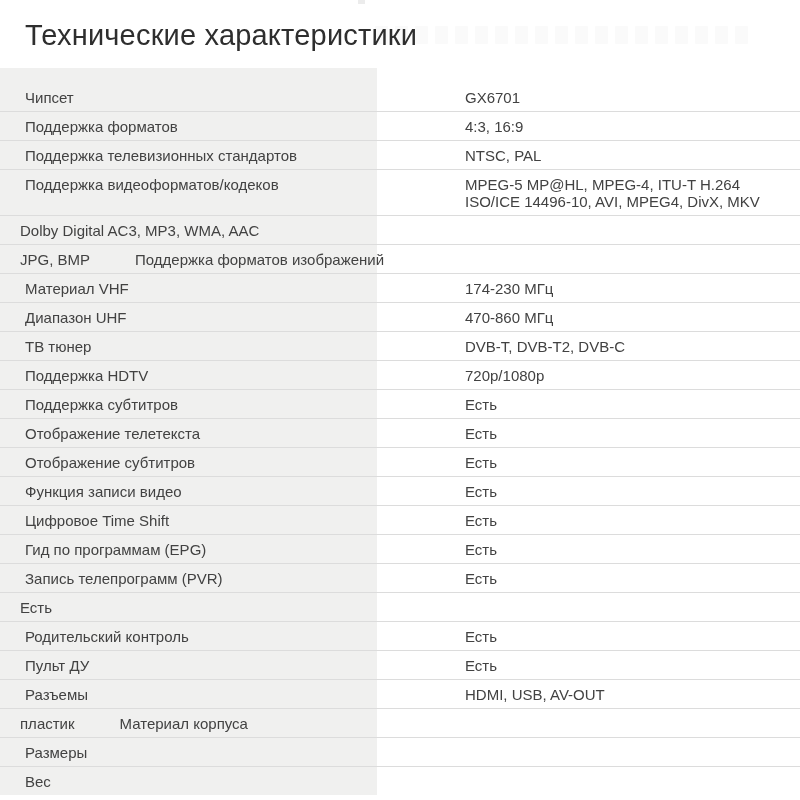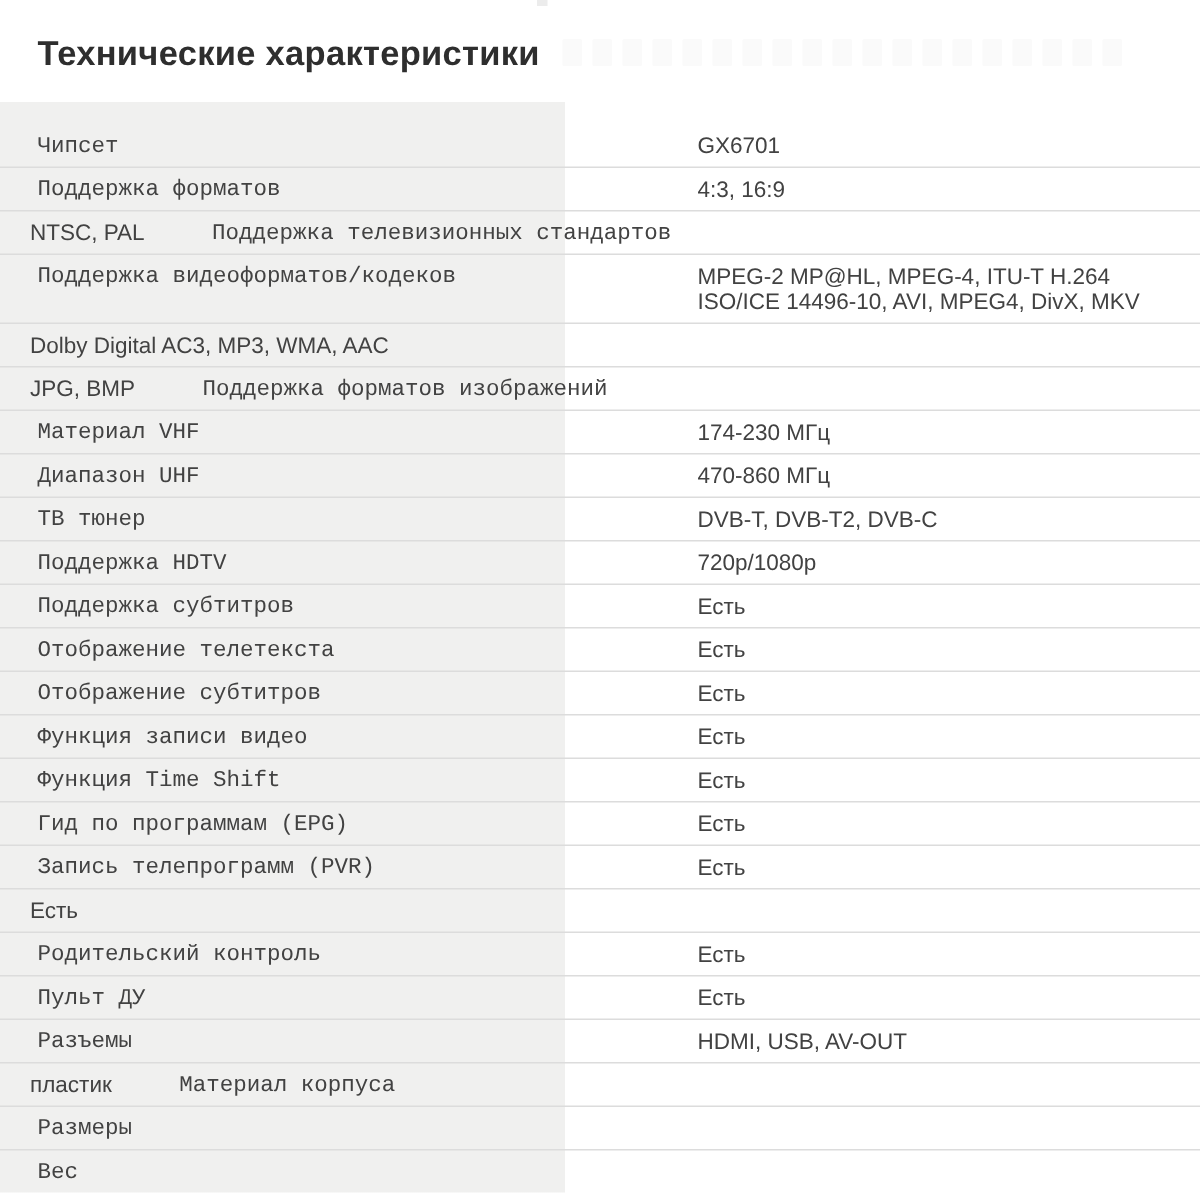--- a/index.html
+++ b/index.html
@@ -10,23 +10,23 @@
   }
   .page {
     position: relative;
     width: 800px; height: 800px;
     overflow: hidden;
     background: #ffffff;
   }
   .page-title {
     position: absolute;
     left: 25px; top: 21px;
-    font-size: 23px;
+    font-size: 29px;
     line-height: 28px;
-    font-weight: 700;
+    font-weight: 400;
     color: #2e2e2e;
     letter-spacing: 0.2px;
   }
   
   .watermark {
     position: absolute;
     left: 375px; top: 26px;
     height: 18px;
     display: flex;
     gap: 7px;
@@ -60,21 +60,20 @@
     line-height: 17px;
     color: #424242;
     padding-top: 6px;
     padding-bottom: 5px;
   }
   .cell.label {
     width: 445px;
     flex-shrink: 0;
     padding-left: 25px;
     padding-right: 15px;
-    font-family: Liberation Mono, monospace;
   }
   .cell.value {
     padding-left: 20px;
     padding-right: 20px;
     white-space: pre-line;
   }
 </style>
 </head>
 <body>
 
@@ -105,26 +104,26 @@
   <div class="spec-table" id="spec-table">
       <div class="row">
         <div class="cell label">Чипсет</div>
         <div class="cell value">GX6701</div>
       </div>
       <div class="row">
         <div class="cell label">Поддержка форматов</div>
         <div class="cell value">4:3, 16:9</div>
       </div>
       <div class="row">
+        <div class="cell label">Поддержка телевизионных стандартов</div>
         <div class="cell value">NTSC, PAL</div>
-        <div class="cell label">Поддержка телевизионных стандартов</div>
       </div>
       <div class="row">
         <div class="cell label">Поддержка видеоформатов/кодеков</div>
-        <div class="cell value">MPEG-2 MP@HL, MPEG-4, ITU-T H.264
+        <div class="cell value">MPEG-5 MP@HL, MPEG-4, ITU-T H.264
 ISO/ICE 14496-10, AVI, MPEG4, DivX, MKV</div>
       </div>
       <div class="row">
         <div class="cell value">Dolby Digital AC3, MP3, WMA, AAC</div>
       </div>
       <div class="row">
         <div class="cell value">JPG, BMP</div>
         <div class="cell label">Поддержка форматов изображений</div>
       </div>
       <div class="row">
@@ -153,21 +152,21 @@
       </div>
       <div class="row">
         <div class="cell label">Отображение субтитров</div>
         <div class="cell value">Есть</div>
       </div>
       <div class="row">
         <div class="cell label">Функция записи видео</div>
         <div class="cell value">Есть</div>
       </div>
       <div class="row">
-        <div class="cell label">Функция Time Shift</div>
+        <div class="cell label">Цифровое Time Shift</div>
         <div class="cell value">Есть</div>
       </div>
       <div class="row">
         <div class="cell label">Гид по программам (EPG)</div>
         <div class="cell value">Есть</div>
       </div>
       <div class="row">
         <div class="cell label">Запись телепрограмм (PVR)</div>
         <div class="cell value">Есть</div>
       </div>

